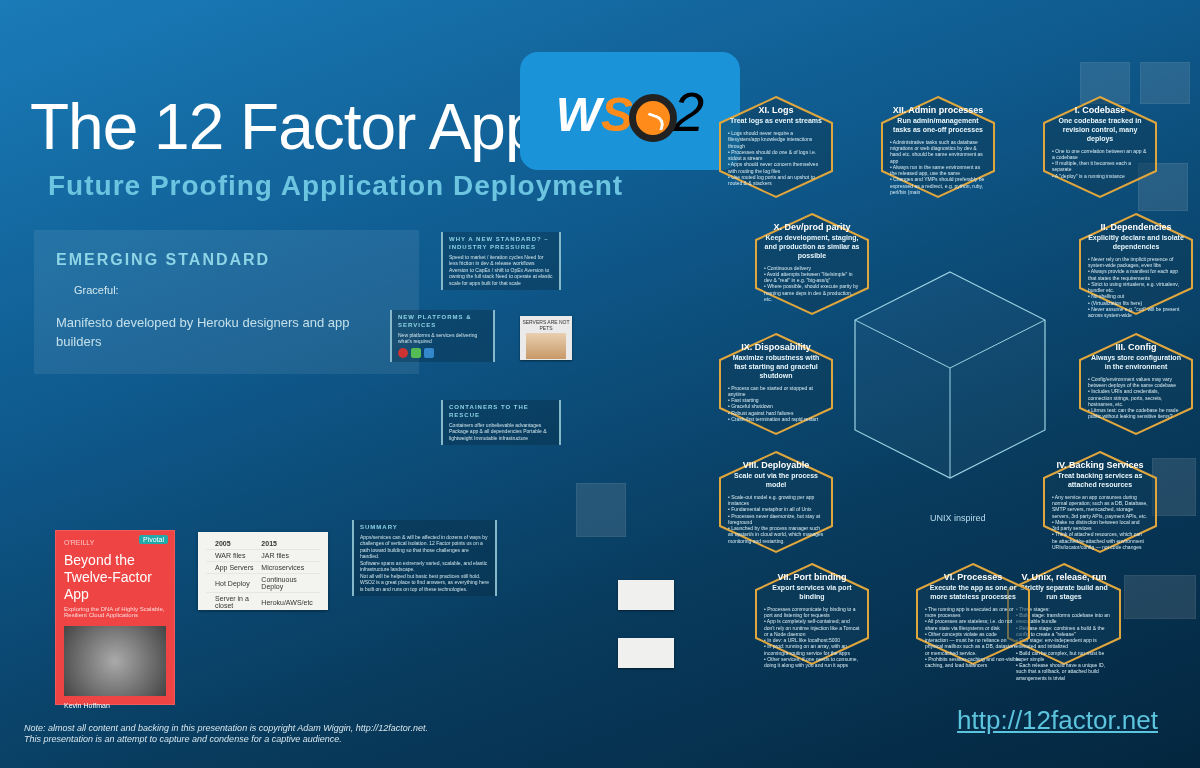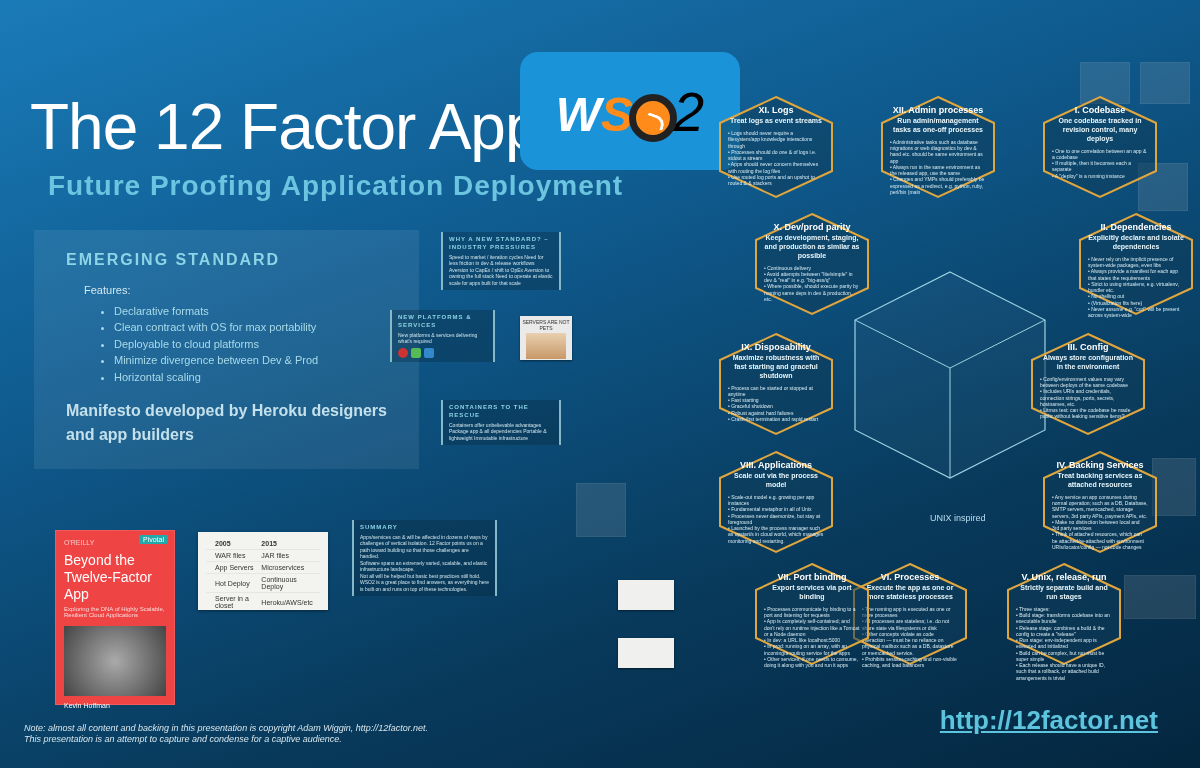--- a/index.html
+++ b/index.html
@@ -7,41 +7,41 @@
   background:linear-gradient(160deg,#1a7bb8 0%,#0f5b8f 35%,#083a5c 70%,#04263f 100%);
   position:relative; color:#fff; }
 .title { position:absolute; left:30px; top:90px; font-size:64px; font-weight:300; letter-spacing:-1px; }
 .subtitle { position:absolute; left:48px; top:170px; font-size:28px; font-weight:700; color:#6cc5e0; letter-spacing:1px; }
 .logo-badge { position:absolute; left:520px; top:52px; width:220px; height:118px; background:#1a93d8; border-radius:18px; display:flex; align-items:center; justify-content:center; }
 .logo-text { font-size:48px; font-weight:700; font-style:italic; }
 .logo-w { color:#fff; } .logo-s { color:#ff8c1a; }
 .logo-circle { display:inline-block; width:48px; height:48px; border-radius:50%; background:#ff8c1a; border:7px solid #222; position:relative; vertical-align:middle; margin:0 -4px; }
 .logo-circle::after { content:""; position:absolute; left:10px; top:14px; width:16px; height:10px; border:3px solid #fff; border-bottom:none; border-left:none; border-radius:0 10px 0 0; transform:rotate(20deg);}
 .logo-2 { color:#000; font-size:56px; font-weight:400; }
-.panel { position:absolute; left:34px; top:230px; width:385px; background:rgba(255,255,255,0.08); padding:18px 32px 22px; font-size:11px; line-height:1.5; }
+.panel { position:absolute; left:34px; top:230px; width:385px; background:rgba(255,255,255,0.08); padding:18px 22px 22px; font-size:11px; line-height:1.5; }
 .panel h3 { color:#8dd4e6; font-size:16px; letter-spacing:2px; margin-bottom:10px; font-weight:700; }
 .panel .intro { color:#d2e8ef; margin-bottom:12px; }
 .panel .feat-label { color:#d2e8ef; margin-left:18px; margin-bottom:4px; }
 .panel ul { list-style:disc; margin-left:48px; color:#a8dae8; }
-.panel .credit { margin-top:14px; color:#c4e0ea; font-size:16px;font-weight:bold; }
+.panel .credit { margin-top:14px; color:#c4e0ea; font-size:13px; }
 .book { position:absolute; left:55px; top:530px; width:120px; height:175px; background:#ef4444; border:1px solid rgba(255,255,255,.12); font-size:9px; padding:8px; }
 .book .pub { font-size:7px; opacity:.7;} .book .tag { position:absolute; right:6px; top:4px; background:#2aa; padding:1px 4px; font-size:7px; border-radius:2px;}
 .book .btitle { font-size:14px; line-height:1.2; margin-top:6px; font-weight:300;}
 .book .bsub { font-size:6px; margin-top:4px; opacity:.8;}
 .book .bimg { width:100%; height:70px; background:radial-gradient(circle at 50% 50%,#aaa,#444); margin-top:8px;}
 .book .bauth { font-size:7px; margin-top:6px;}
 .table-card { position:absolute; left:198px; top:532px; width:130px; height:78px; background:#f3f3ef; color:#333; font-size:7px; padding:6px 8px; box-shadow:0 1px 3px rgba(0,0,0,.4);}
 .table-card table { width:100%; border-collapse:collapse;}
 .table-card td { padding:2px 3px; border-bottom:1px solid rgba(0,0,0,.05);}
 .table-card td:first-child { font-weight:600; color:#555;}
 .mini { position:absolute; background:rgba(10,40,60,.35); border-left:2px solid #85b8c8; border-right:2px solid #85b8c8; padding:4px 6px; font-size:5px; color:#d0e5ec; line-height:1.3;}
 .mini h4 { font-size:6px; color:#8dd4e6; letter-spacing:1px; margin-bottom:2px;}
 .thumb { position:absolute; background:#eaeaea; box-shadow:0 1px 2px rgba(0,0,0,.5);}
 .gthumb { position:absolute; background:rgba(200,200,200,.15); border:1px solid rgba(255,255,255,.06);}
-.url { position:absolute; right:42px; bottom:32px; font-size:26px; color:#5cc4dd; text-decoration:underline; font-weight:700;}
+.url { position:absolute; right:42px; bottom:32px; font-size:26px; color:#5cc4dd; text-decoration:underline; font-weight:400;}
 .footnote { position:absolute; left:24px; bottom:22px; font-size:9px; color:#d8e6ec; font-style:italic; line-height:1.3;}
 .cube-wrap { position:absolute; left:835px; top:260px; width:230px; height:230px;}
 .cube { position:absolute; inset:0;}
 .cube svg { width:100%; height:100%;}
 .cube-label { position:absolute; left:0; right:0; top:22px; text-align:center; font-size:18px; font-weight:600; color:#e8f6fa;}
 .unix { position:absolute; left:930px; top:513px; font-size:9px; color:#bde;}
 
 .hex { position:absolute; width:120px; height:104px; }
 .hex svg { position:absolute; inset:0; width:100%; height:100%;}
 .hex .hc { position:absolute; inset:0; padding:10px 12px; font-size:6px; line-height:1.25; color:#d8ecf3; text-align:center;}
@@ -57,28 +57,21 @@
 <div class="subtitle">Future Proofing Application Deployment</div>
 
 <div class="logo-badge">
   <span class="logo-text">
     <span class="logo-w">W</span><span class="logo-s">S</span><span class="logo-circle"></span><span class="logo-2">2</span>
   </span>
 </div>
 
 <div class="panel">
   <h3>EMERGING STANDARD</h3>
-  <p class="feat-label">Features:</p>
-  <ul>
-    <li>Declarative formats</li>
-    <li>Clean contract with OS for max portability</li>
-    <li>Deployable to cloud platforms</li>
-    <li>Minimize divergence between Dev &amp; Prod</li>
-    <li>Horizontal scaling</li>
-  </ul>
+  <p class="feat-label">Graceful:</p>
   <p class="credit">Manifesto developed by Heroku designers and app builders</p>
 </div>
 
 <div class="book">
   <div class="pub">O'REILLY</div>
   <div class="tag">Pivotal</div>
   <div class="btitle">Beyond the Twelve-Factor App</div>
   <div class="bsub">Exploring the DNA of Highly Scalable, Resilient Cloud Applications</div>
   <div class="bimg"></div>
   <div class="bauth">Kevin Hoffman</div>
@@ -198,21 +191,21 @@
         <div class="hbody">
           <span>• Never rely on the implicit presence of system-wide packages, even libs</span>
           <span>• Always provide a manifest for each app that states the requirements</span>
           <span>• Strict to using virtualenv, e.g. virtualenv, bundler etc.</span>
           <span>• No shelling out</span>
           <span>• (Virtualization fits here)</span>
           <span>• Never assume e.g. "curl" will be present across system-wide</span>
         </div>
       </div>
     </div>
-    <div class="hex" style="left: 1028px; top: 332px;">
+    <div class="hex" style="left: 1076px; top: 332px;">
       <svg viewBox="0 0 120 104">
         <polygon points="60,2 116,28 116,76 60,102 4,76 4,28" fill="rgba(15,60,90,0.55)" stroke="#e0a63e" stroke-width="2"></polygon>
       </svg>
       <div class="hc">
         <span class="hnum">III. Config</span>
         <span class="hsub">Always store configuration in the environment</span>
         <div class="hbody">
           <span>• Config/environment values may vary between deploys of the same codebase</span>
           <span>• Includes URIs and credentials, connection strings, ports, secrets, hostnames, etc.</span>
           <span>• Litmus test: can the codebase be made public without leaking sensitive items?</span>
@@ -243,21 +236,21 @@
         <div class="hbody">
           <span>• Three stages:</span>
           <span>• Build stage: transforms codebase into an executable bundle</span>
           <span>• Release stage: combines a build &amp; the config to create a "release"</span>
           <span>• Run stage: env-independent app is executed and initialized</span>
           <span>• Build can be complex, but run must be super simple</span>
           <span>• Each release should have a unique ID, such that a rollback, or attached build arrangements is trivial</span>
         </div>
       </div>
     </div>
-    <div class="hex" style="left: 850px; top: 562px;">
+    <div class="hex" style="left: 913px; top: 562px;">
       <svg viewBox="0 0 120 104">
         <polygon points="60,2 116,28 116,76 60,102 4,76 4,28" fill="rgba(15,60,90,0.55)" stroke="#e0a63e" stroke-width="2"></polygon>
       </svg>
       <div class="hc">
         <span class="hnum">VI. Processes</span>
         <span class="hsub">Execute the app as one or more stateless processes</span>
         <div class="hbody">
           <span>• The running app is executed as one or more processes</span>
           <span>• All processes are stateless; i.e. do not share state via filesystems or disk</span>
           <span>• Other concepts violate as code interaction — must be no reliance on physical mailbox such as a DB, datastore or memcached service.</span>
@@ -279,21 +272,21 @@
           <span>• In prod: running on an array, with an incoming/a routing service for the apps</span>
           <span>• Other services, if one needs to consume, doing it along with you and run it apps</span>
         </div>
       </div>
     </div>
     <div class="hex" style="left: 716px; top: 450px;">
       <svg viewBox="0 0 120 104">
         <polygon points="60,2 116,28 116,76 60,102 4,76 4,28" fill="rgba(15,60,90,0.55)" stroke="#e0a63e" stroke-width="2"></polygon>
       </svg>
       <div class="hc">
-        <span class="hnum">VIII. Applications</span>
+        <span class="hnum">VIII. Deployable</span>
         <span class="hsub">Scale out via the process model</span>
         <div class="hbody">
           <span>• Scale-out model e.g. growing per app instances</span>
           <span>• Fundamental metaphor in all of Unix</span>
           <span>• Processes never daemonize, but stay at foreground</span>
           <span>• Launched by the process manager such as upstart/s in cloud world, which manages monitoring and restarting.</span>
         </div>
       </div>
     </div>
     <div class="hex" style="left: 716px; top: 332px;">

